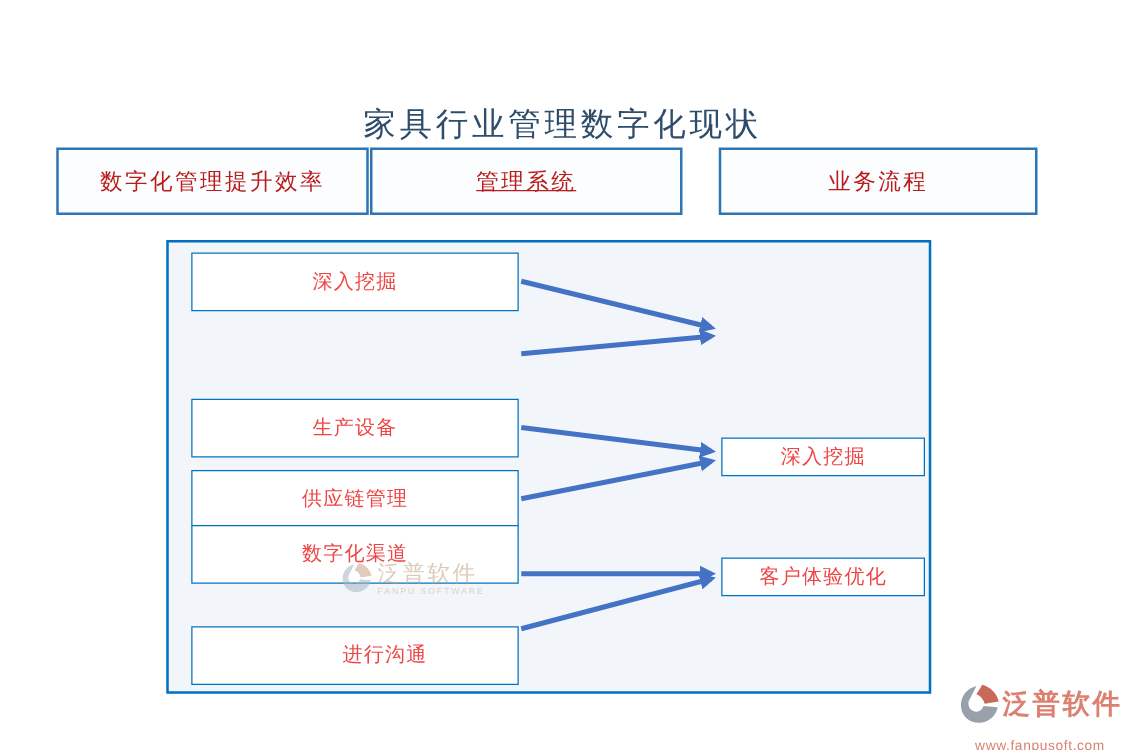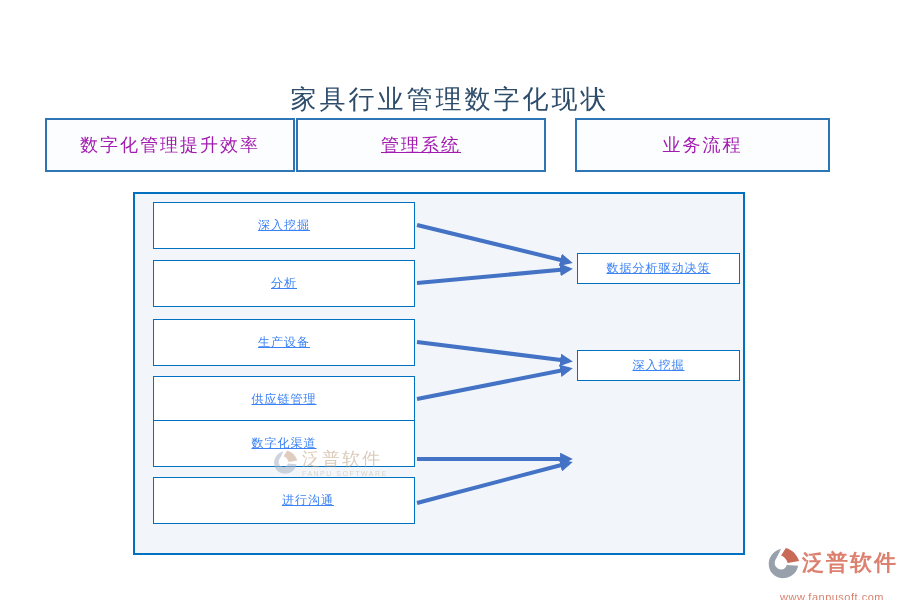--- a/index.html
+++ b/index.html
@@ -16,44 +16,44 @@
     font-size:26px;line-height:32px;font-weight:400;
     color:#2E4D6B;letter-spacing:3px;margin-top:44px;
   }
   
   .top-box{
     position:absolute;top:118px;height:54px;
     background:#FCFDFF;border:2px solid #2E75B6;
     box-sizing:border-box;
     display:flex;align-items:center;justify-content:center;
     font-family:"Liberation Serif", serif;
-    font-size:18px;color:#a21caf;letter-spacing:2px;
+    font-size:18px;color:#b91c1c;letter-spacing:2px;
   }
   .top-box.b1{left:45px;width:250px;}
   .top-box.b2{left:296px;width:250px;text-decoration:underline;}
   .top-box.b3{left:575px;width:255px;}
   
   .panel{
     position:absolute;left:133px;top:192px;width:612px;height:363px;
     box-sizing:border-box;
     background:#F2F6FB;border:2px solid #0070C0;
   }
   .lbox,.rbox{
     position:absolute;box-sizing:border-box;
     background:#ffffff;border:1.5px solid #0070C0;
     display:flex;align-items:center;justify-content:center;
-    font-size:12px;color:#3b82f6;letter-spacing:1px;text-decoration:underline;
+    font-size:16px;color:#ef4444;letter-spacing:1px;
   }
   .lbox{left:18px;width:262px;height:47px;}
   .lbox.l0{top:8px;}
   .lbox.l1{top:66px;}
   .lbox.l2{top:125px;}
   .lbox.l3{top:182px;}
   .lbox.l4{top:226px;}
-  .lbox.l5{top:283px;padding-left:48px;}
+  .lbox.l5{top:307px;padding-left:48px;}
   .rbox{left:442px;width:163px;height:31px;}
   .rbox.r0{top:59px;}
   .rbox.r1{top:156px;}
   .rbox.r2{top:252px;}
   .arrows{
     position:absolute;left:0;top:0;width:610px;height:359px;
     pointer-events:none;
   }
   .arrows line{stroke:#4472C4;stroke-width:4;}
   
@@ -102,28 +102,27 @@
     </defs>
     <line x1="282" y1="31" x2="434" y2="68" marker-end="url(#ah)"></line>
     <line x1="282" y1="89" x2="434" y2="75" marker-end="url(#ah)"></line>
     <line x1="282" y1="148" x2="434" y2="167" marker-end="url(#ah)"></line>
     <line x1="282" y1="205" x2="434" y2="175" marker-end="url(#ah)"></line>
     <line x1="282" y1="265" x2="434" y2="265" marker-end="url(#ah)"></line>
     <line x1="282" y1="309" x2="434" y2="269" marker-end="url(#ah)"></line>
   </svg>
 
   <div class="lbox l0">深入挖掘</div>
-  <div class="lbox l1">分析</div>
   <div class="lbox l2">生产设备</div>
   <div class="lbox l3">供应链管理</div>
   <div class="lbox l4">数字化渠道</div>
   <div class="lbox l5">进行沟通</div>
 
-  <div class="rbox r0">数据分析驱动决策</div>
   <div class="rbox r1">深入挖掘</div>
+  <div class="rbox r2">客户体验优化</div>
 
 </div>
 
 <div class="watermark">
   <svg width="26" height="26" viewBox="0 0 36 36" xmlns="http://www.w3.org/2000/svg">
     <path d="M21 2 C28 4 33 9 35 16 L23 18 C22 14 19 11 16 10 Z" fill="#C9A58C"></path>
     <path d="M16 3 C8 5 2 12 3 21 C4 30 12 35 20 34 C28 33 33 27 34 21 L22 20 C21 24 17 26 13 24 C9 22 8 17 11 13 Z" fill="#A8B4C4"></path>
   </svg>
   <div>
     <div class="wm-cn">泛普软件</div>

